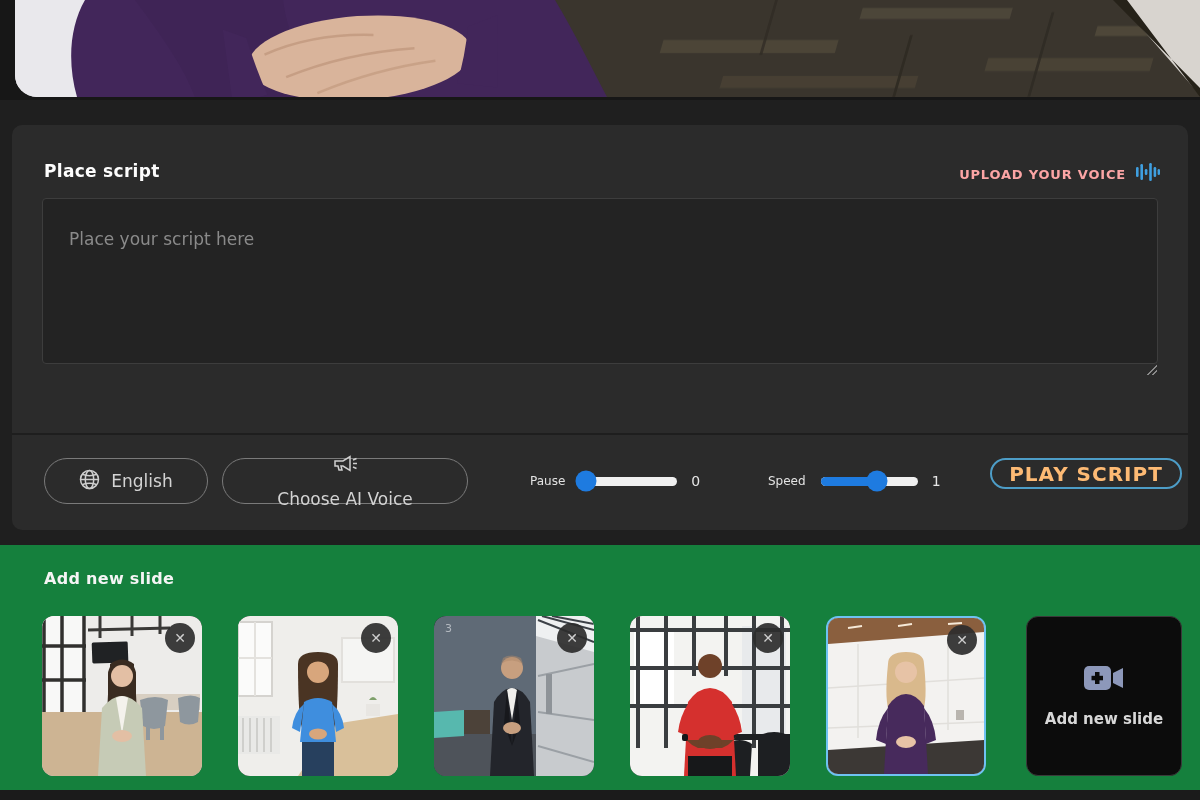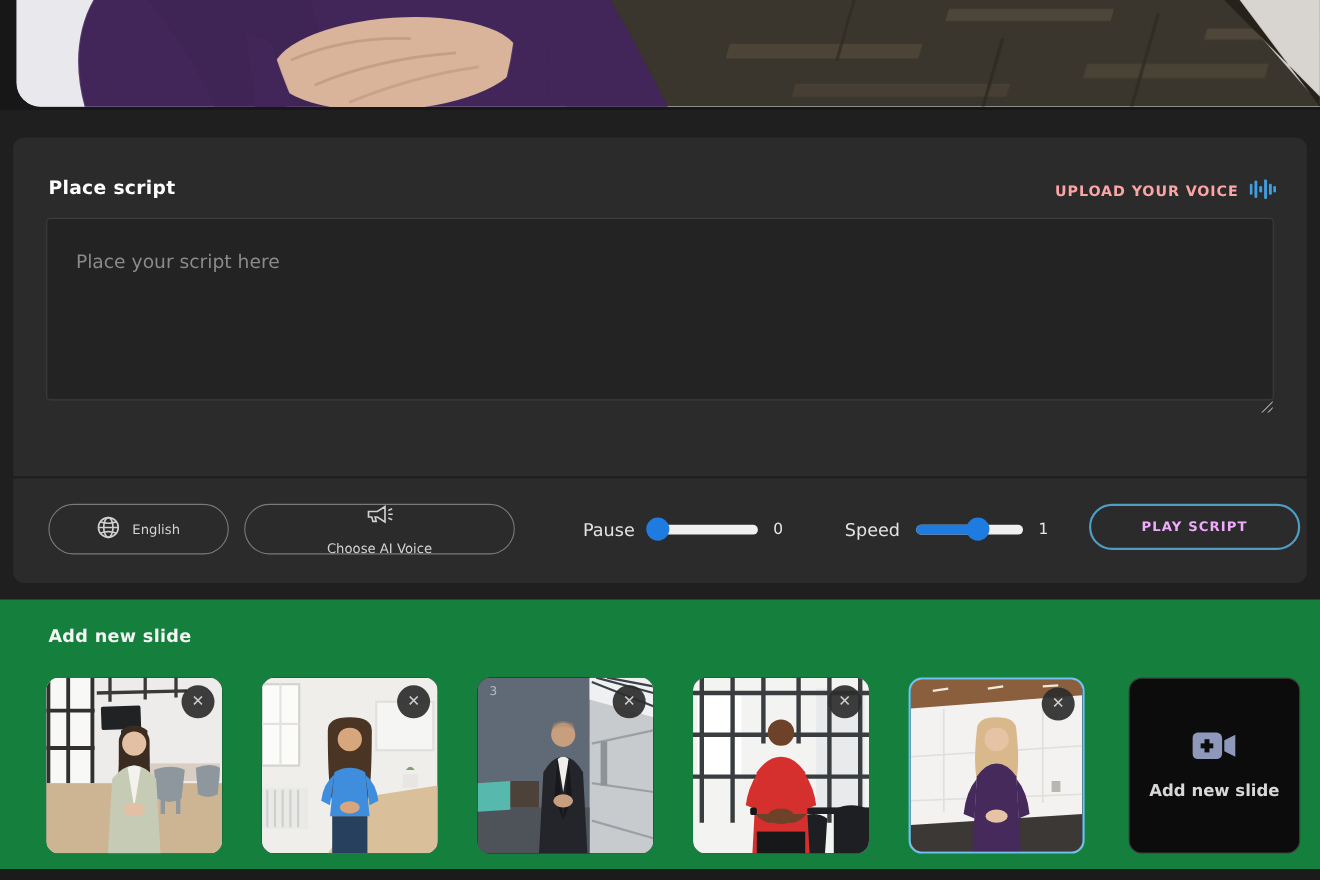--- a/index.html
+++ b/index.html
@@ -32,37 +32,37 @@
 
   .audio-row { position:absolute; left:30px; top:278px; width:1116px; display:flex;
                justify-content:space-between; align-items:baseline; }
   .audio-duration { font-size:15px; font-weight:700; color:#f4f4f4; letter-spacing:.2px; }
   .char-count { font-size:13px; font-weight:700; color:#d8d8d8; margin-right:6px; }
 
   .panel-divider { position:absolute; left:0; top:308px; width:100%; height:2px; background:#1e1e1e; }
 
   .pill { position:absolute; top:333px; height:46px; border:1.5px solid #7a7a7a; border-radius:23px;
           background:transparent; display:flex; align-items:center; justify-content:center;
-          gap:11px; cursor:pointer; color:#d3d3d3; font-size:12px; }
+          gap:11px; cursor:pointer; color:#d3d3d3; font-size:17px; }
   .pill-lang  { left:32px;  width:164px; }
   .pill-voice { left:210px; width:246px;flex-direction:column; }
 
   .slider-group { position:absolute; top:333px; height:46px; display:flex; align-items:center; }
   .sg-pause { left:518px; } .sg-speed { left:756px; }
-  .slider-label { font-size:16px; color:#e3e3e3; }
+  .slider-label { font-size:12px; color:#e3e3e3; }
   .slider-track { position:relative; width:97px; height:9px; background:#f0f0f0;
                   border-radius:5px; margin-left:15px; cursor:pointer; }
   .slider-fill  { position:absolute; left:0; top:0; height:9px; background:#1e7be0; border-radius:5px; }
   .slider-thumb { position:absolute; top:50%; width:21px; height:21px; background:#1e7be0;
                   border-radius:50%; transform:translate(-50%,-50%); }
   .slider-value { font-size:14px; color:#e6e6e6; margin-left:14px; min-width:10px; }
 
-  .play-btn { position:absolute; left:978px; top:333px; width:192px; height:42px;
+  .play-btn { position:absolute; left:978px; top:333px; width:192px; height:31px;
               border:2px solid #4d9dc7; border-radius:24px; background:transparent;
-              color:#f0abfc; font-size:12px; font-weight:700; letter-spacing:1px;
+              color:#fdba74; font-size:20px; font-weight:700; letter-spacing:1px;
               font-family:"DejaVu Sans", sans-serif; cursor:pointer; }
 
   
   .slides-section { position:absolute; left:0; top:545px; width:1200px; height:245px; background:#15803d; }
   .slides-title { position:absolute; left:44px; top:24px; font-size:16px; font-weight:700;
                   color:#f5f5f5; letter-spacing:.3px; }
   .thumbs { position:absolute; left:42px; top:71px; width:1140px; height:160px; }
   .thumb { position:absolute; top:0; width:160px; height:160px; border-radius:12px;
            overflow:hidden; background:#101010; cursor:pointer; }
   .thumb svg { display:block; width:100%; height:100%; }

